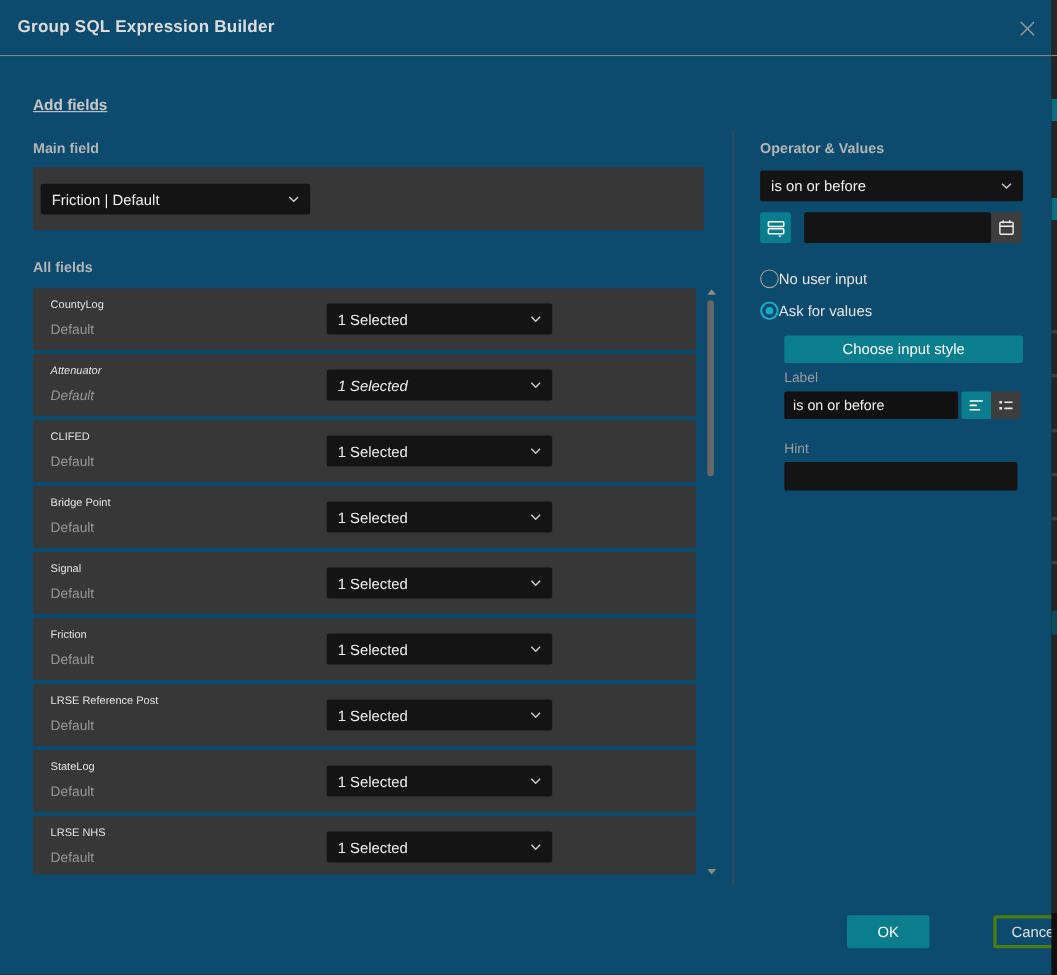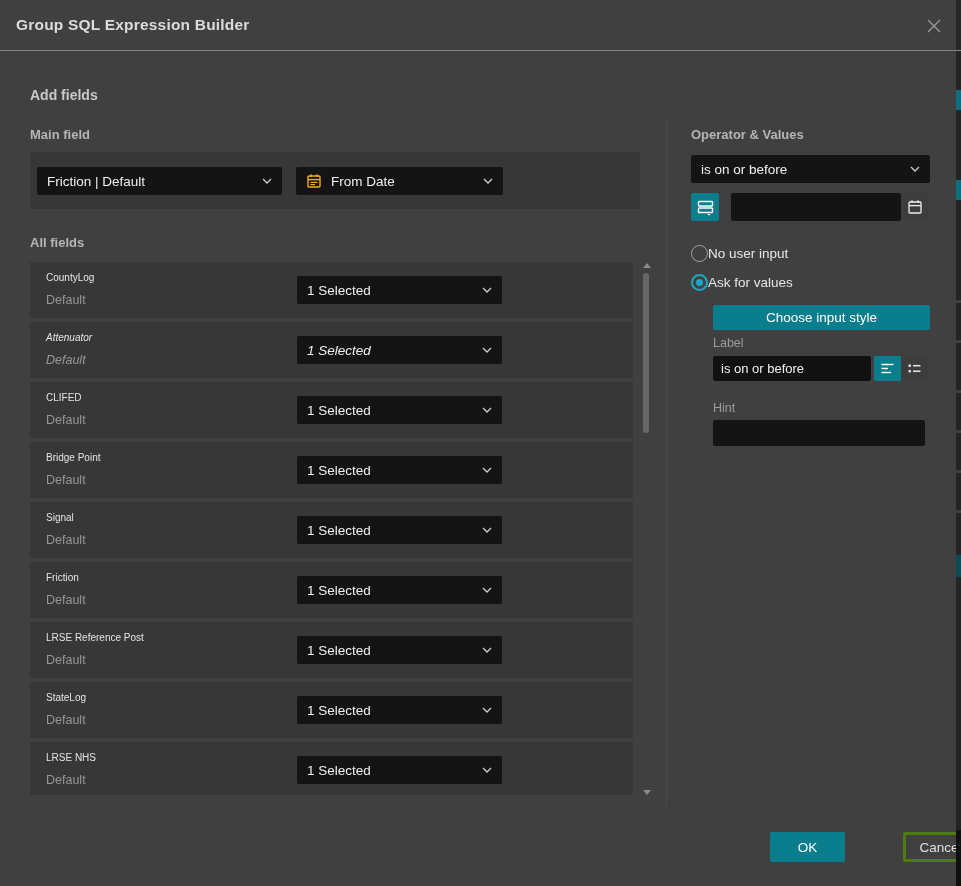--- a/index.html
+++ b/index.html
@@ -1,19 +1,19 @@
 <!DOCTYPE html>
 <html><head>
 <meta charset="utf-8">
 <style>
   * { margin:0; padding:0; box-sizing:border-box; }
   html,body { width:961px; height:886px; background:#1e1e1e; overflow:hidden; }
   body { font-family:"Liberation Sans", sans-serif; }
 
-  .dialog { position:absolute; left:0; top:0; width:956px; height:886px; background:#404040; }
+  .dialog { position:absolute; left:0; top:0; width:956px; height:886px; background:#0c4a6e; }
 
   
   .titlebar { position:absolute; left:0; top:0; width:100%; height:51px;
               border-bottom:1px solid #818181; display:flex; align-items:center; }
   .title { padding-left:16px; font-size:15.5px; font-weight:bold; color:#dcdcdc; letter-spacing:.2px; }
   .close-btn { position:absolute; right:11px; top:15px; width:22px; height:22px; cursor:pointer;
                display:flex; align-items:center; justify-content:center; }
 
   .heading { position:absolute; font-size:14px; font-weight:bold; color:#c9c9c9; }
   .subheading { position:absolute; font-size:13px; font-weight:bold; color:#b5b5b5; }
@@ -89,42 +89,26 @@
 
   <div class="titlebar">
     <div class="title">Group SQL Expression Builder</div>
     <div class="close-btn">
       <svg width="18" height="18" viewBox="0 0 18 18">
         <path d="M3 3 L15 15 M15 3 L3 15" stroke="#9a9a9a" stroke-width="1.3" fill="none"></path>
       </svg>
     </div>
   </div>
 
-  <div class="heading" style="left:30px; top:87px;">Add fields</div>
+  <div class="heading" style="left:30px; top:87px;text-decoration:underline;">Add fields</div>
   <div class="subheading" style="left:30px; top:127px;">Main field</div>
 
   <div class="main-panel">
     <div class="select main-sel-1">
       <span>Friction | Default</span>
-      <svg width="10" height="6" viewBox="0 0 10 6">
-        <path d="M1 1 L5 5 L9 1" stroke="#cfcfcf" stroke-width="1.3" fill="none"></path>
-      </svg>
-    </div>
-    <div class="select main-sel-2">
-      <span class="sel-left">
-        <svg width="16" height="16" viewBox="0 0 16 16">
-          <rect x="2" y="3" width="12" height="11" rx="1" stroke="#f0ad27" stroke-width="1.4" fill="none"></rect>
-          <line x1="2" y1="6.6" x2="14" y2="6.6" stroke="#f0ad27" stroke-width="1.4"></line>
-          <line x1="5" y1="1.2" x2="5" y2="4" stroke="#f0ad27" stroke-width="1.4"></line>
-          <line x1="11" y1="1.2" x2="11" y2="4" stroke="#f0ad27" stroke-width="1.4"></line>
-          <line x1="4.5" y1="9.4" x2="11.5" y2="9.4" stroke="#f0ad27" stroke-width="1.2"></line>
-          <line x1="4.5" y1="11.6" x2="9" y2="11.6" stroke="#f0ad27" stroke-width="1.2"></line>
-        </svg>
-        <span>From Date</span>
-      </span>
       <svg width="10" height="6" viewBox="0 0 10 6">
         <path d="M1 1 L5 5 L9 1" stroke="#cfcfcf" stroke-width="1.3" fill="none"></path>
       </svg>
     </div>
   </div>
 
   <div class="subheading" style="left:30px; top:235px;">All fields</div>
 
   <div class="list">
 

